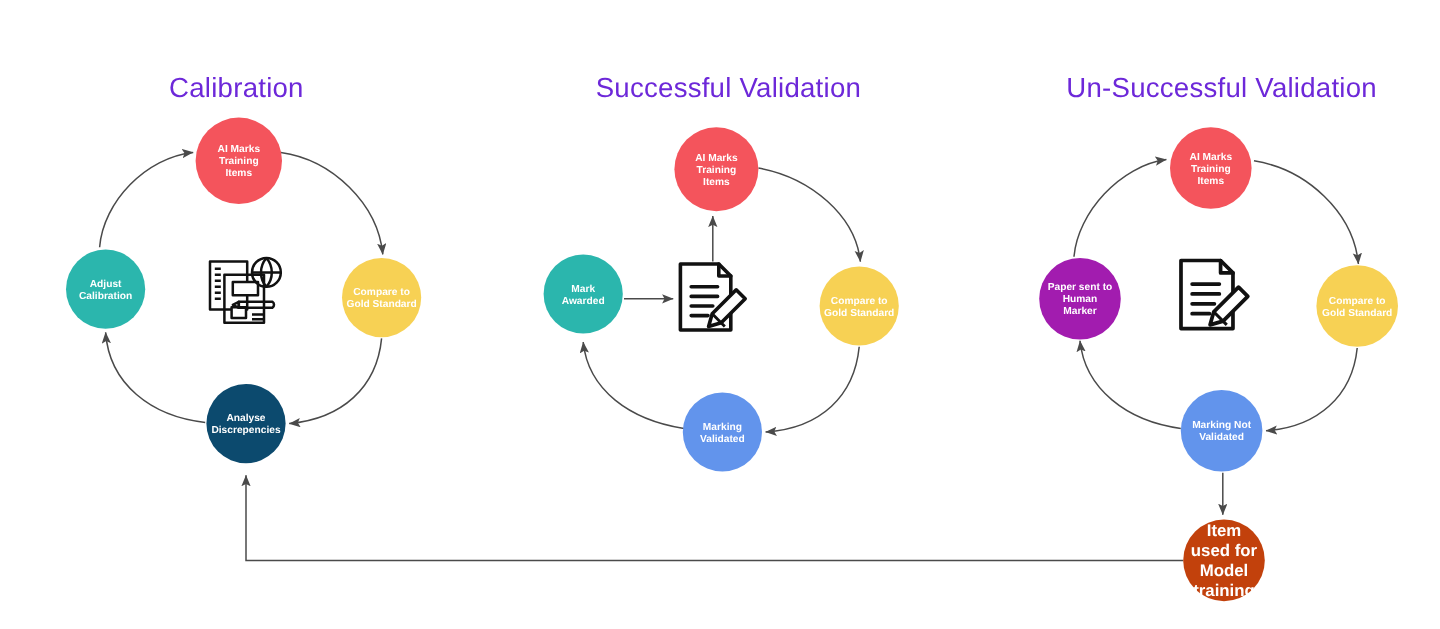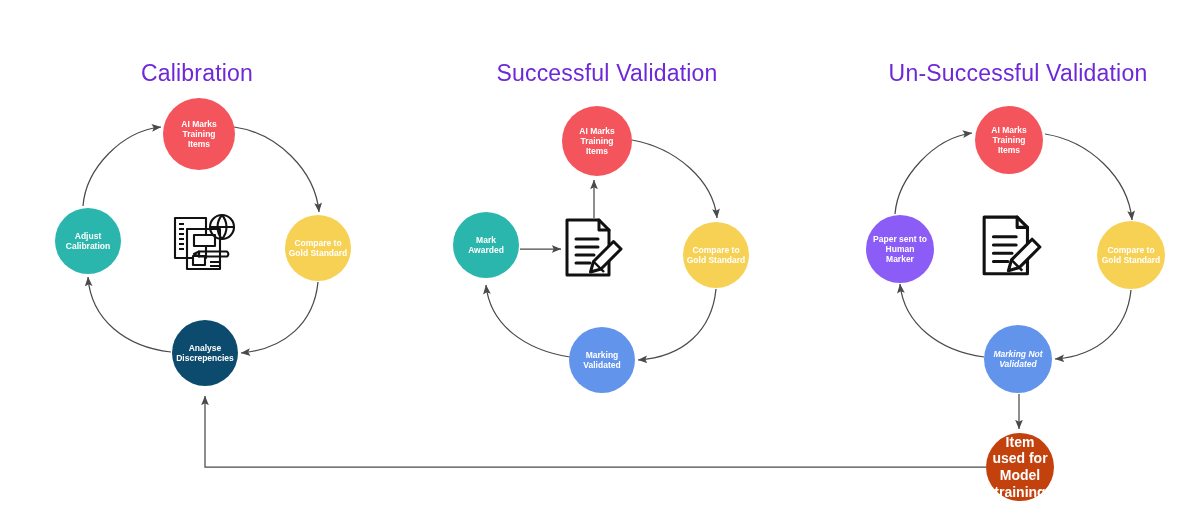--- a/index.html
+++ b/index.html
@@ -167,25 +167,25 @@
 
   <div class="node" style="left:1009px;top:140px;width:68px;height:68px;background:#F4545C;font-size:8.5px;">
     <span>AI Marks
 Training
 Items</span>
   </div>
   <div class="node" style="left:1131px;top:255px;width:68px;height:68px;background:#F7D154;font-size:8.5px;">
     <span>Compare to
 Gold Standard</span>
   </div>
-  <div class="node" style="left:1018px;top:359px;width:68px;height:68px;background:#6294EC;font-size:8.5px;font-style:italic;">
+  <div class="node" style="left:1018px;top:359px;width:68px;height:68px;background:#6294EC;font-size:8.5px;">
     <span>Marking Not
 Validated</span>
   </div>
-  <div class="node" style="left:900px;top:249px;width:68px;height:68px;background:#8b5cf6;font-size:8.5px;">
+  <div class="node" style="left:900px;top:249px;width:68px;height:68px;background:#a21caf;font-size:8.5px;">
     <span>Paper sent to
 Human
 Marker</span>
   </div>
   <div class="node" style="left:1020px;top:467px;width:68px;height:68px;background:#c2410c;font-size:14px;">
     <span>Item used for
 Model
 training</span>
   </div>
 

